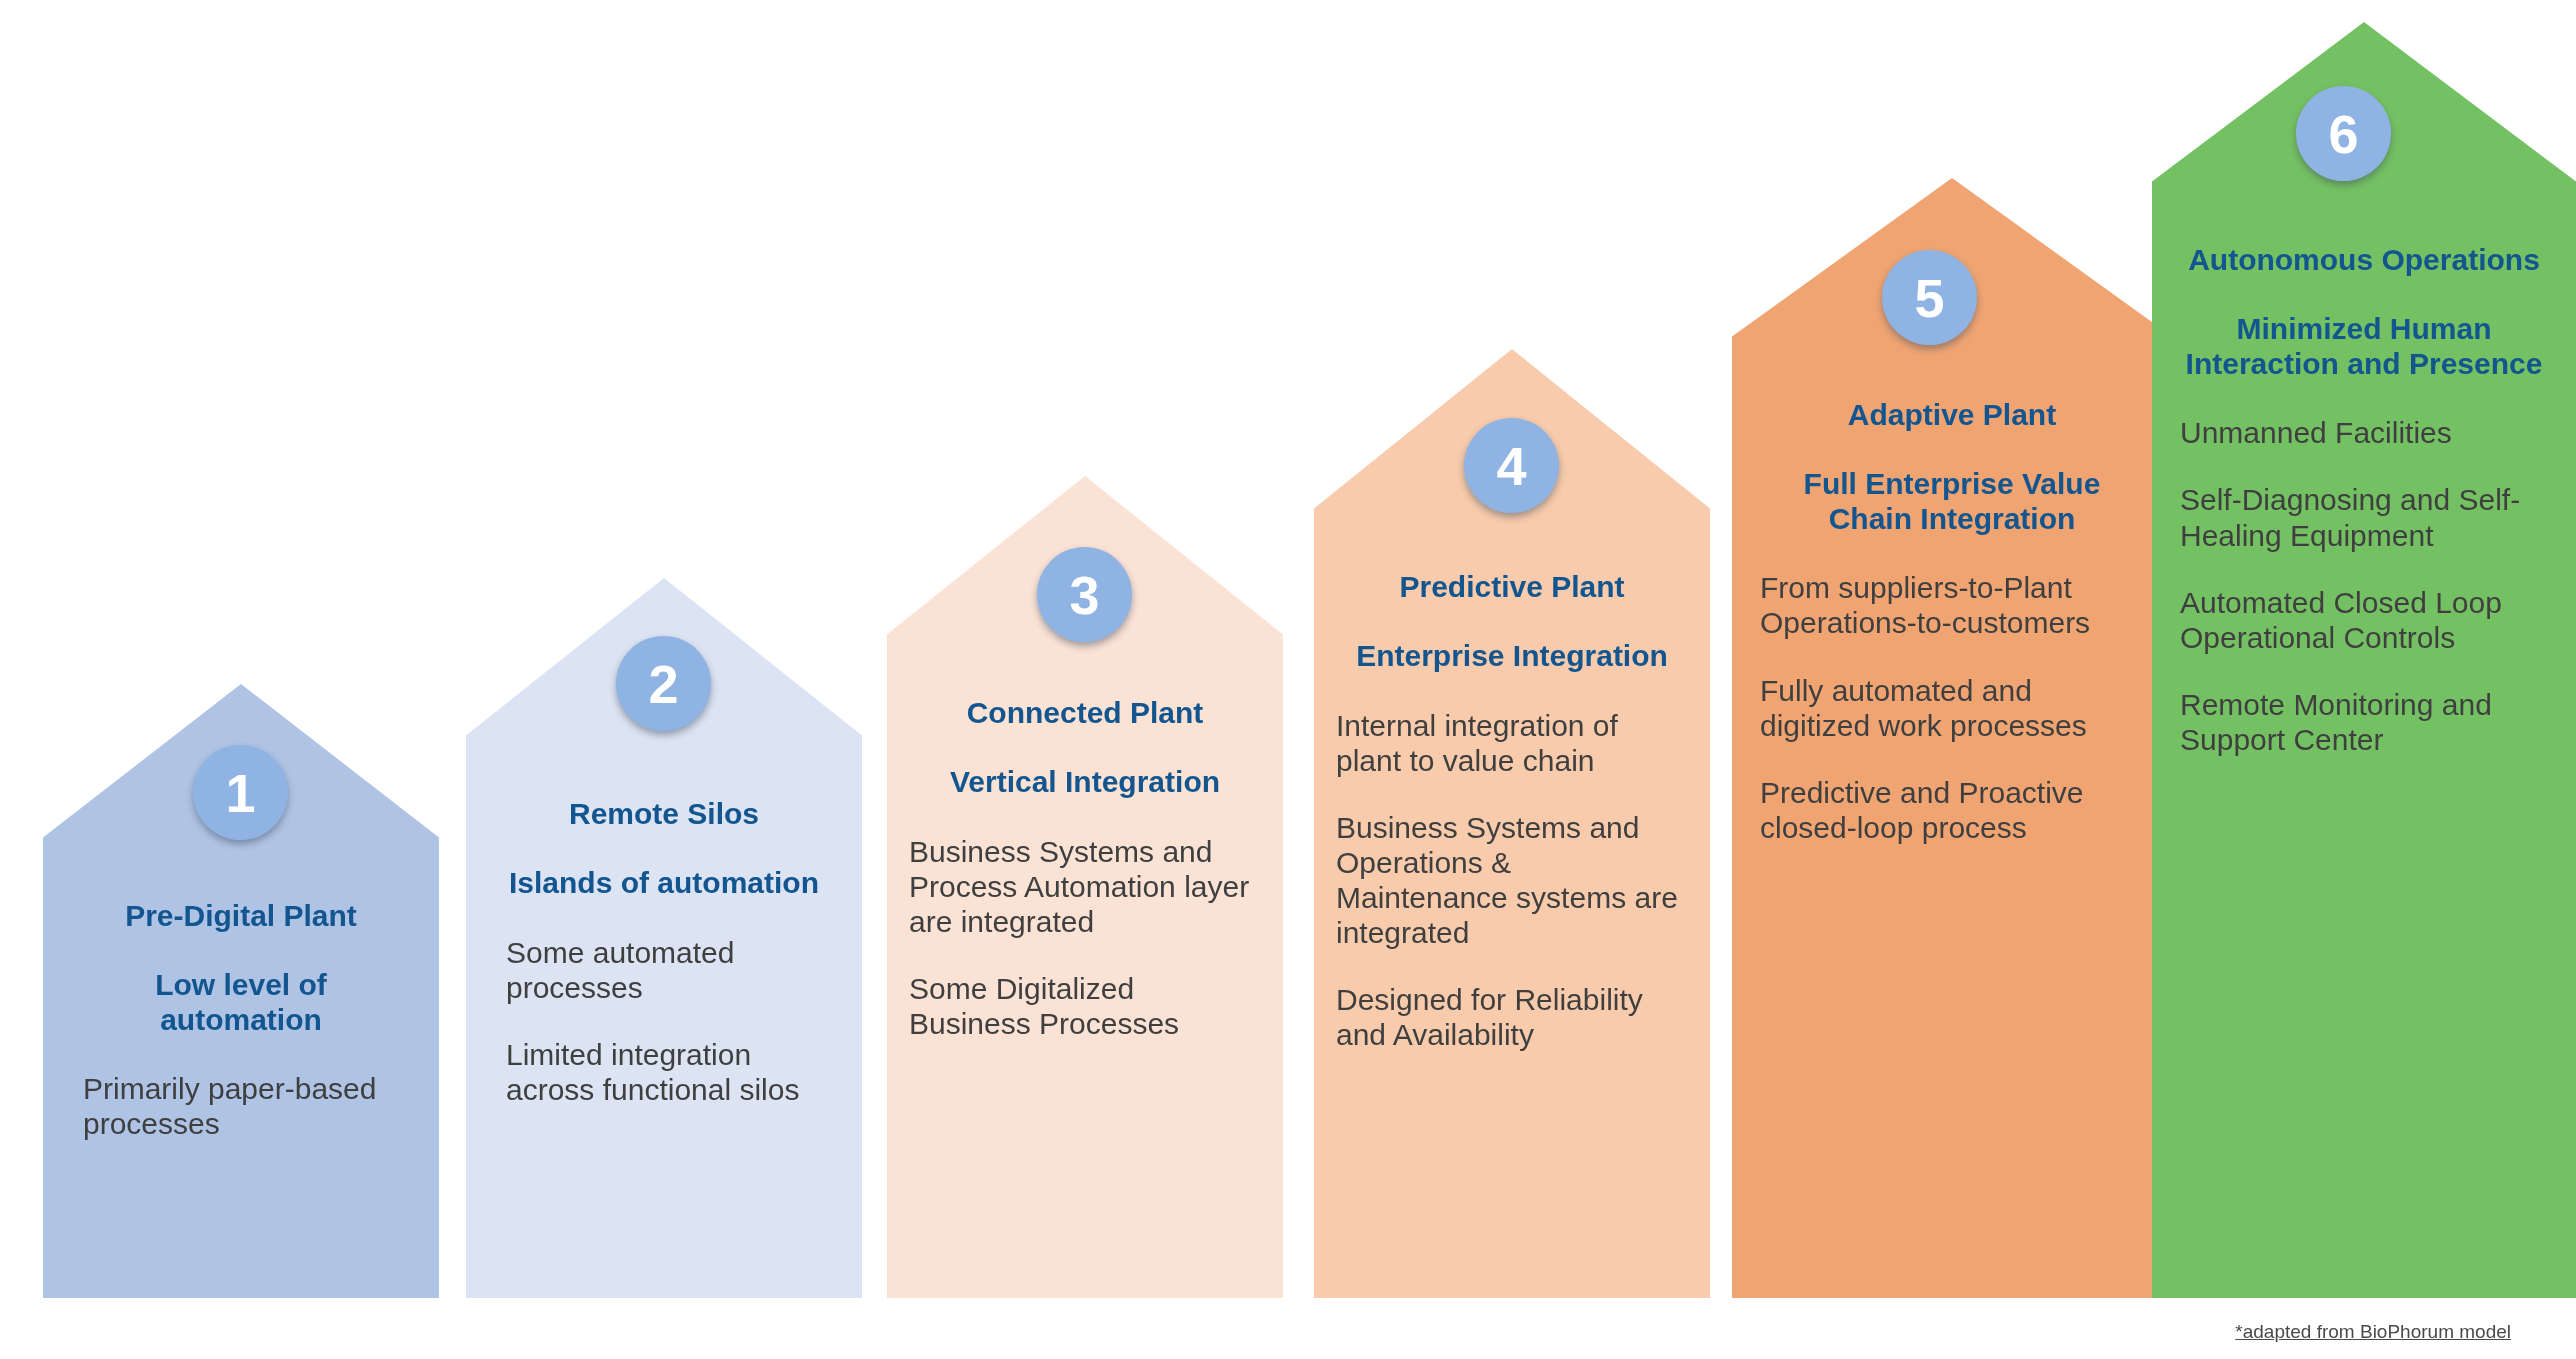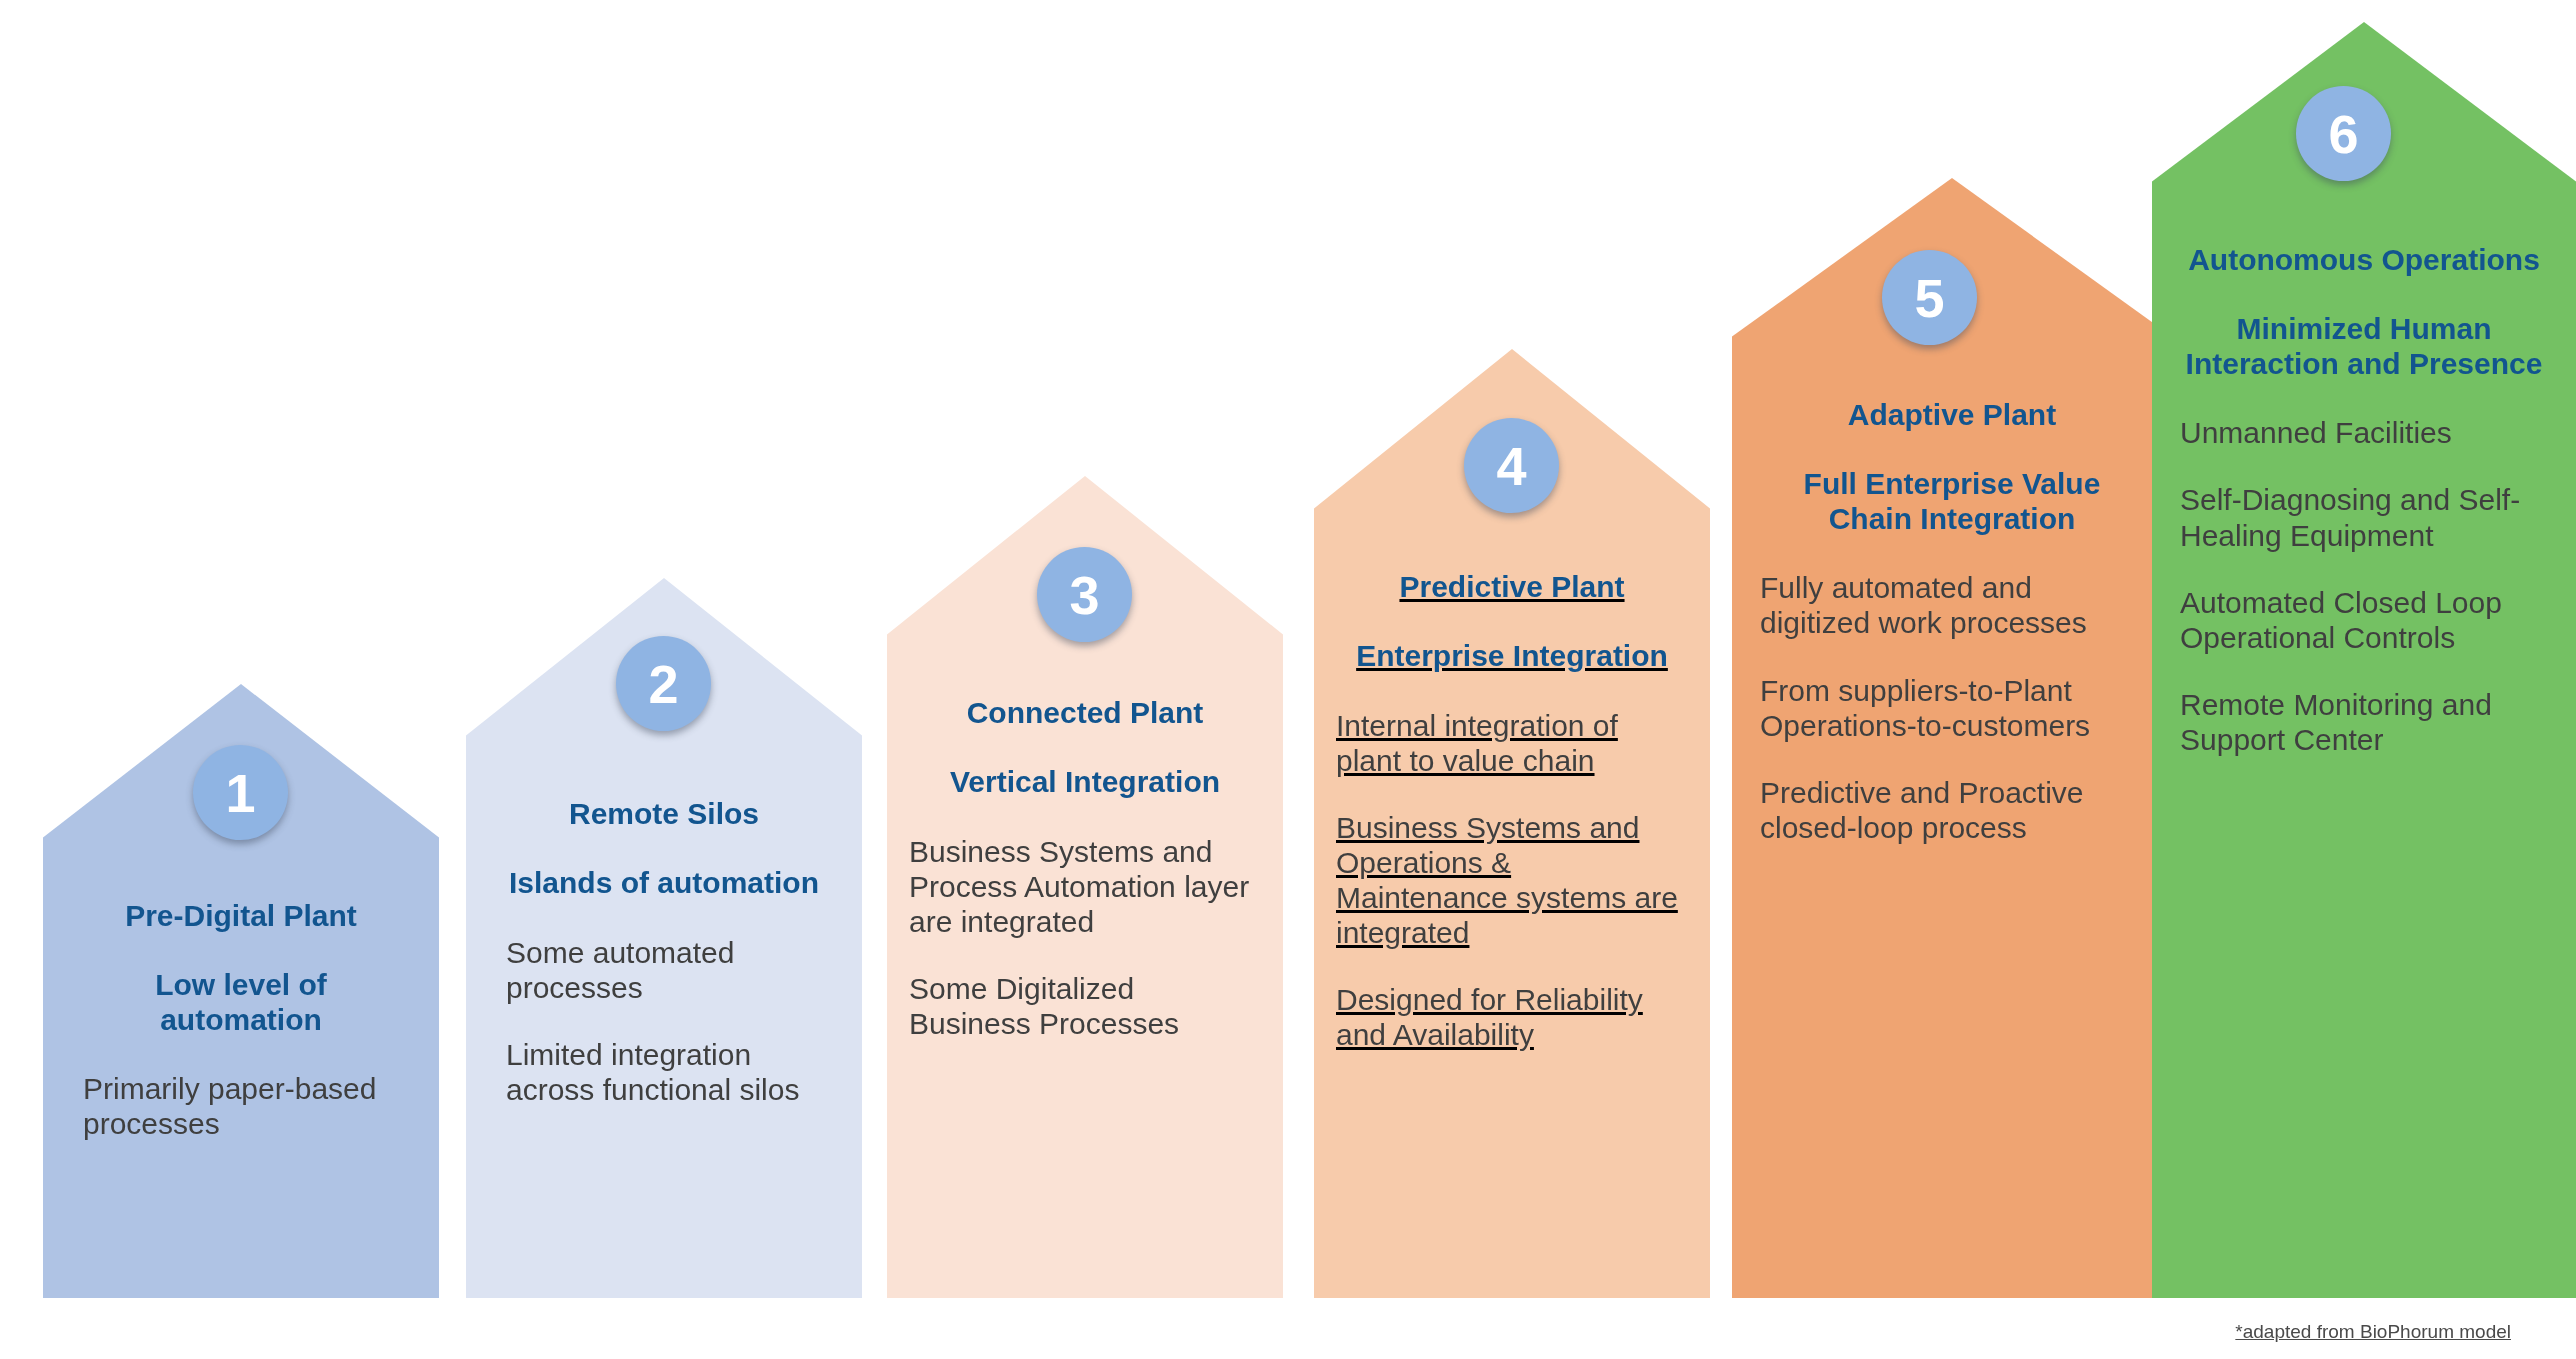--- a/index.html
+++ b/index.html
@@ -121,38 +121,38 @@
           <div class="heading">Connected Plant</div>
           <div class="heading">Vertical Integration</div>
           <div class="bullets">
             <div class="bullet">Business Systems and Process Automation layer are integrated</div>
             <div class="bullet">Some Digitalized Business Processes</div>
           </div>
         </div>
       </div>
       <div class="stage" style="left: 1314px; top: 349px; width: 396px; height: 949px;">
         <div class="stage-shape" style="--shoulder: 16.806%; background: rgb(247, 203, 171);"></div>
-        <div class="content" style="left: 22px; right: 22px; top: 221px; text-decoration: underline;">
+        <div class="content" style="left: 22px; right: 22px; top: 221px;">
           <div class="heading">Predictive Plant</div>
           <div class="heading">Enterprise Integration</div>
           <div class="bullets">
             <div class="bullet">Internal integration of plant to value chain</div>
             <div class="bullet">Business Systems and Operations &amp; Maintenance systems are integrated</div>
             <div class="bullet">Designed for Reliability and Availability</div>
           </div>
         </div>
       </div>
       <div class="stage" style="left: 1732px; top: 178px; width: 440px; height: 1120px;">
         <div class="stage-shape" style="--shoulder: 14.159%; background: rgb(239, 164, 114);"></div>
         <div class="content" style="left: 28px; right: 28px; top: 220px;">
           <div class="heading">Adaptive Plant</div>
           <div class="heading">Full Enterprise Value Chain Integration</div>
           <div class="bullets">
+            <div class="bullet">From suppliers-to-Plant Operations-to-customers</div>
             <div class="bullet">Fully automated and digitized work processes</div>
-            <div class="bullet">From suppliers-to-Plant Operations-to-customers</div>
             <div class="bullet">Predictive and Proactive closed-loop process</div>
           </div>
         </div>
       </div>
       <div class="stage" style="left: 2152px; top: 22px; width: 424px; height: 1276px;">
         <div class="stage-shape" style="--shoulder: 12.500%; background: rgb(116, 193, 99);"></div>
         <div class="content" style="left: 28px; right: 28px; top: 221px;">
           <div class="heading">Autonomous Operations</div>
           <div class="heading">Minimized Human Interaction and Presence</div>
           <div class="bullets">

